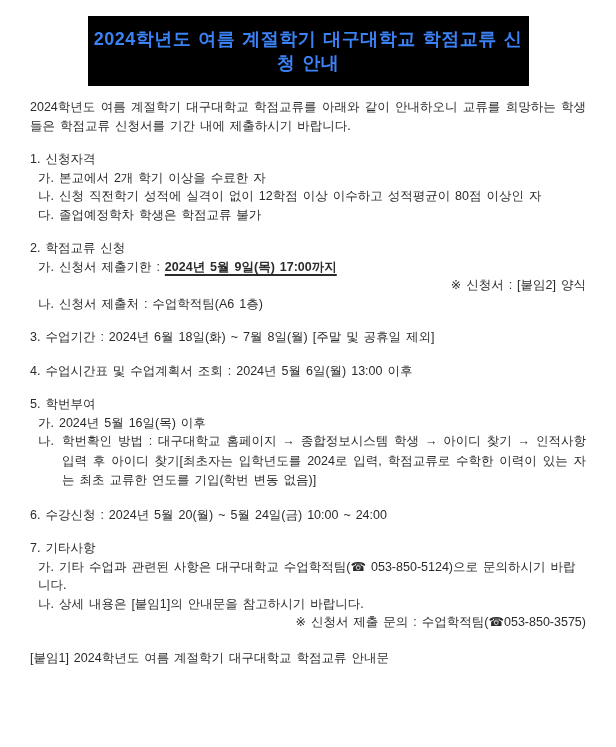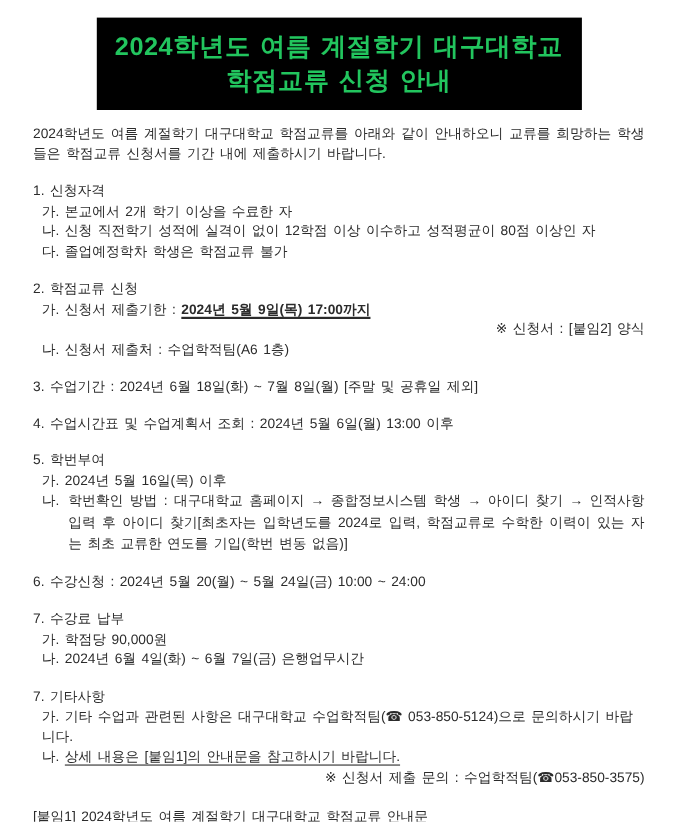--- a/index.html
+++ b/index.html
@@ -17,24 +17,24 @@
     overflow: hidden;
   }
   .doc {
     padding: 16px 30px 0 30px;
     box-sizing: border-box;
   }
   .title-banner {
     width: 441px;
     margin: 0 auto;
     background: #000000;
-    color: #22c55e;
+    color: #3b82f6;
     text-align: center;
     font-weight: bold;
-    font-size: 23px;
+    font-size: 18px;
     padding: 11px 4px;
     box-sizing: border-box;
     letter-spacing: 0.5px;
   }
   .intro {
     margin-top: 12px;
     line-height: 18.5px;
     text-align: justify;
   }
   .section {
@@ -51,21 +51,20 @@
     padding-left: 13px;
     text-align: right;
   }
   .bold-underline {
     font-weight: bold;
     text-decoration: underline;
     text-underline-offset: 3px;
     text-decoration-thickness: 1.5px;
   }
   .underline {
-    text-decoration: underline;
     text-underline-offset: 3px;
   }
   .hang {
     display: flex;
     padding-left: 8px;
   }
   .hang .hang-label {
     flex: 0 0 24px;
   }
   .hang .hang-text {
@@ -117,25 +116,20 @@
     <div class="hang">
       <span class="hang-label">나.</span>
       <span class="hang-text">학번확인 방법 : 대구대학교 홈페이지 → 종합정보시스템 학생 → 아이디 찾기 → 인적사항 입력 후 아이디 찾기[최초자는 입학년도를 2024로 입력, 학점교류로 수학한 이력이 있는 자는 최초 교류한 연도를 기입(학번 변동 없음)]</span>
     </div>
   </div>
 
   <div class="section">
     <span class="section-title">6. 수강신청</span><span> : 2024년 5월 20(월) ~ 5월 24일(금) 10:00 ~ 24:00</span>
   </div>
 
-  <div class="section">
-    <div class="section-title">7. 수강료 납부</div>
-    <div class="sub">가. 학점당 90,000원</div>
-    <div class="sub">나. 2024년 6월 4일(화) ~ 6월 7일(금) 은행업무시간</div>
-  </div>
 
   <div class="section">
     <div class="section-title">7. 기타사항</div>
     <div class="sub">가. 기타 수업과 관련된 사항은 대구대학교 수업학적팀(☎ 053-850-5124)으로 문의하시기 바랍니다.</div>
     <div class="sub"><span>나. </span><span class="underline">상세 내용은 [붙임1]의 안내문을 참고하시기 바랍니다.</span></div>
     <div class="note">※ 신청서 제출 문의 : 수업학적팀(☎053-850-3575)</div>
   </div>
 
   <div class="attachments">
     <div>[붙임1] 2024학년도 여름 계절학기 대구대학교 학점교류 안내문</div>

